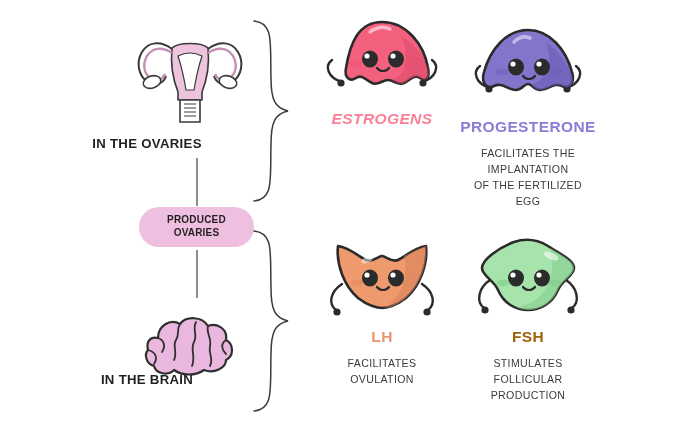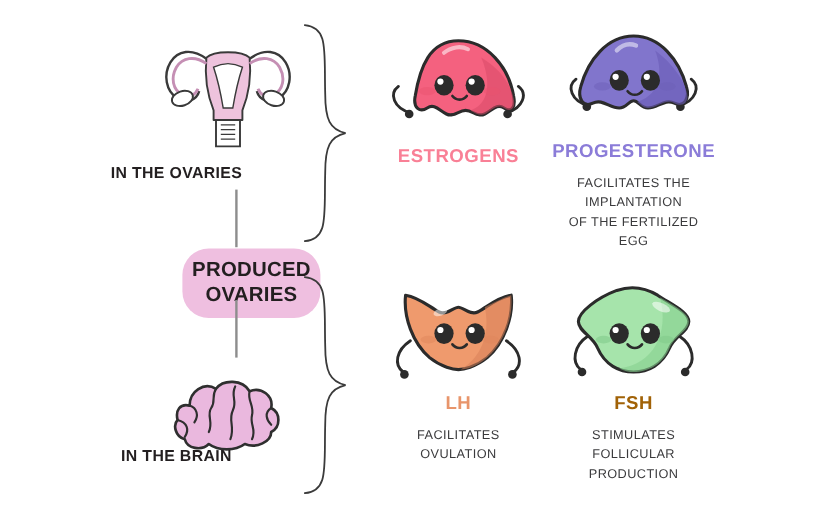--- a/index.html
+++ b/index.html
@@ -47,42 +47,42 @@
     position: absolute;
     left: 174px;
     width: 1.6px;
     background: #8d8d8d;
   }
   #connector-top    { top: 158px; height: 48px; }
   #connector-bottom { top: 250px; height: 48px; }
 
   .hormones-badge {
     position: absolute;
-    left: 130px;
+    left: 117px;
     top: 207px;
     width: 115px;
     padding: 7px 0 8px;
     background: #efbfe0;
     border-radius: 22px;
     text-align: center;
     color: #231f20;
-    font-size: 17px;
+    font-size: 10px;
     font-weight: bold;
     line-height: 1.25;
     letter-spacing: 0.2px;
   }
 
   
   .brace { position: absolute; left: 248px; width: 46px; height: 186px; }
   #brace-top    { top: 18px; }
   #brace-bottom { top: 228px; }
 
   
   .card { position: absolute; width: 152px; text-align: center; }
-  #card-estrogens    { left: 306px; top: 28px; }
+  #card-estrogens    { left: 306px; top: 16px; font-style: italic; }
   #card-progesterone { left: 452px; top: 24px; }
   #card-lh           { left: 306px; top: 234px; }
   #card-fsh          { left: 452px; top: 234px; }
 
   .mascot { width: 152px; height: 86px; display: block; }
 
   .hormone-name {
     margin-top: 8px;
     font-size: 15.5px;
     font-weight: bold;

